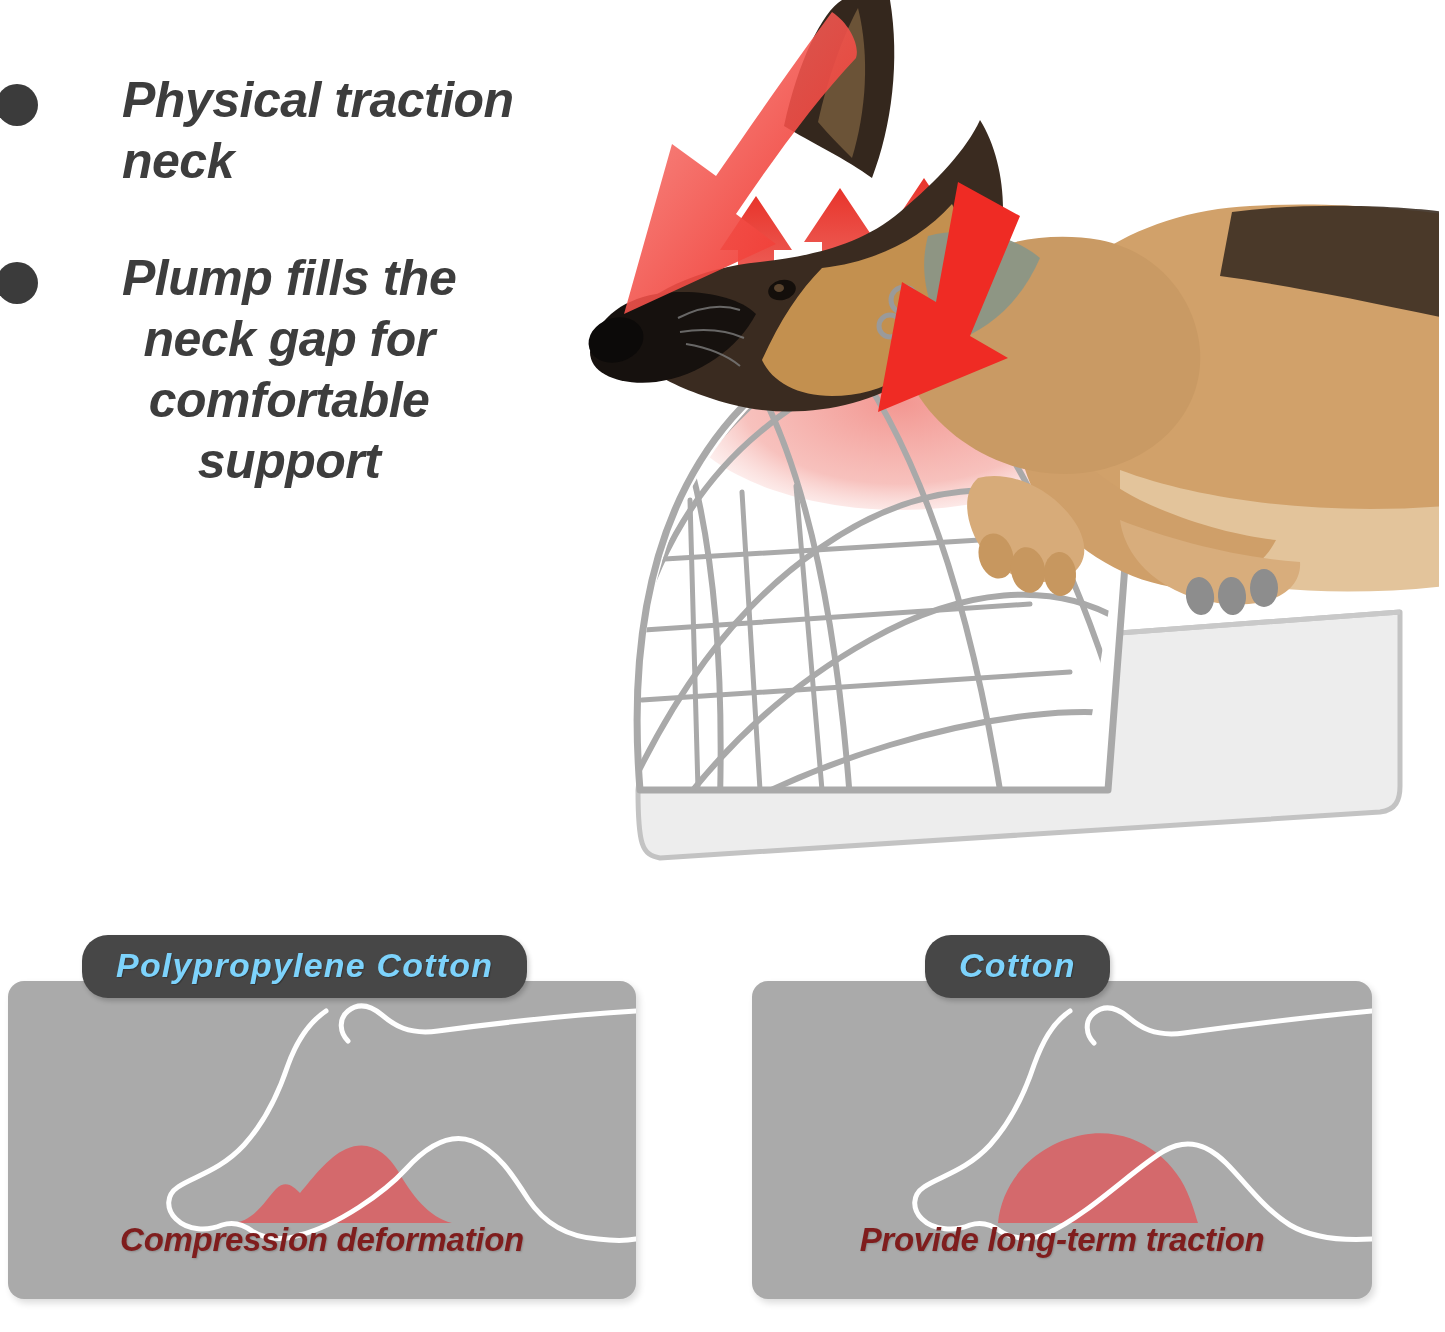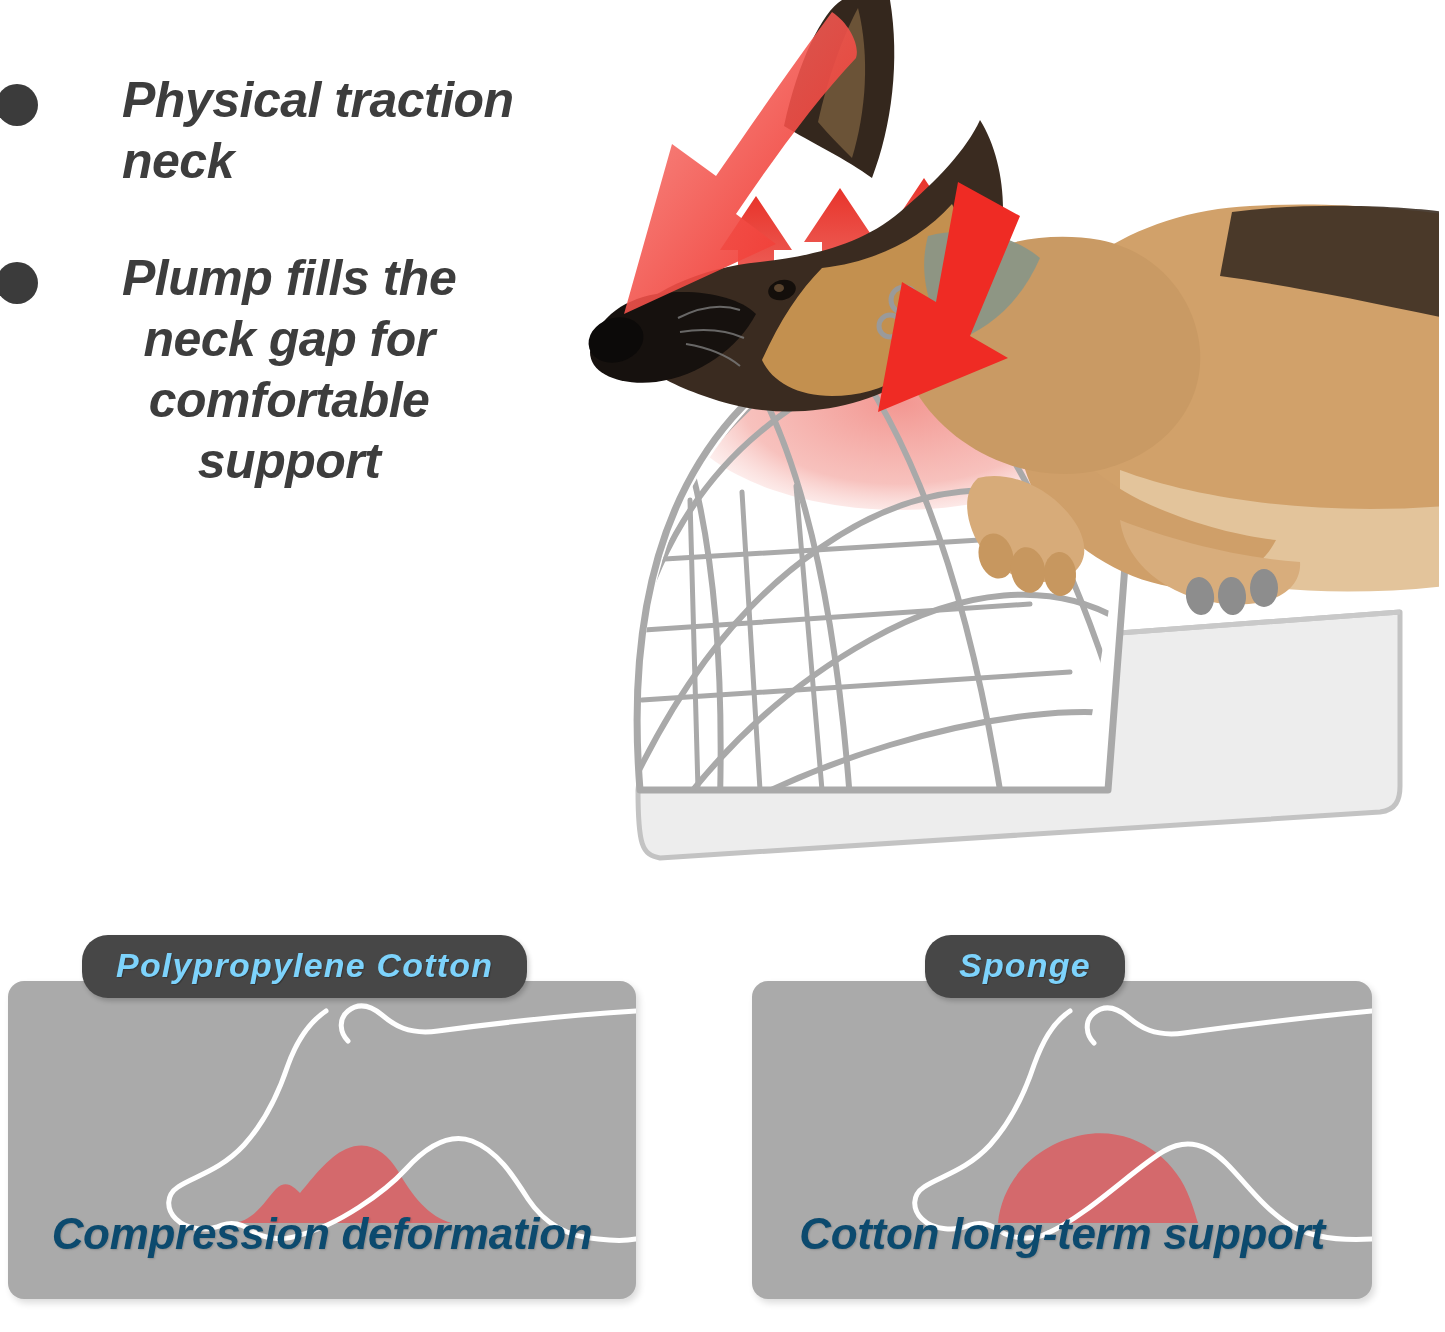--- a/index.html
+++ b/index.html
@@ -82,22 +82,22 @@
   }
   .panel.left  { left: 8px;   width: 628px; }
   .panel.right { left: 752px; width: 620px; }
 
   .panel-caption {
     position: absolute;
     left: 0;
     right: 0;
     bottom: 40px;
     text-align: center;
-    color: #0c4a6e;
-    font-size: 44px;
+    color: #7f1d1d;
+    font-size: 33px;
     font-weight: bold;
     font-style: italic;
     letter-spacing: -0.3px;
     text-shadow: 1px 1px 2px rgba(0,0,0,0.18);
   }
 
   .badge {
     position: absolute;
     top: 0;
     background: #474747;
@@ -351,19 +351,19 @@
                      C364,26 352,24 342,32 C332,40 334,54 342,62"></path>
             <path d="M318,30 C300,42 290,62 282,84 C272,114 258,142 238,164
                      C214,190 186,196 172,206 C160,214 160,228 170,238
                      C182,250 204,250 218,244 C230,240 240,244 248,250
                      C260,258 280,260 296,252"></path>
             <path d="M296,252 C336,234 384,186 412,170 C436,156 456,164 474,182
                      C494,202 512,228 538,244 C558,256 586,260 620,258"></path>
           </g>
         </svg>
       </div>
-      <div class="panel-caption">Cotton long-term support</div>
+      <div class="panel-caption">Provide long-term traction</div>
     </div>
-    <div class="badge right-badge">Sponge</div>
+    <div class="badge right-badge">Cotton</div>
 
   </div>
 
 </div>
 
 </body></html>

